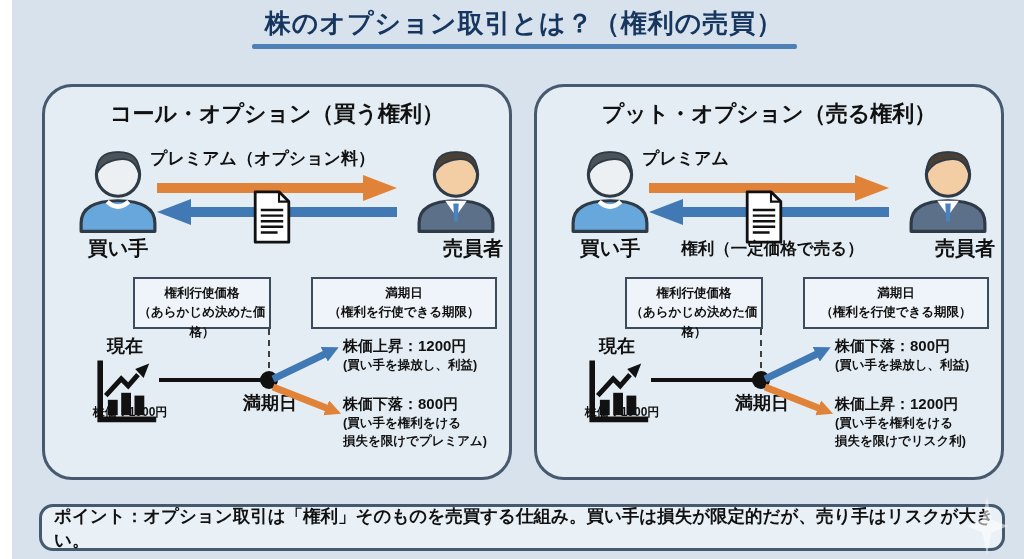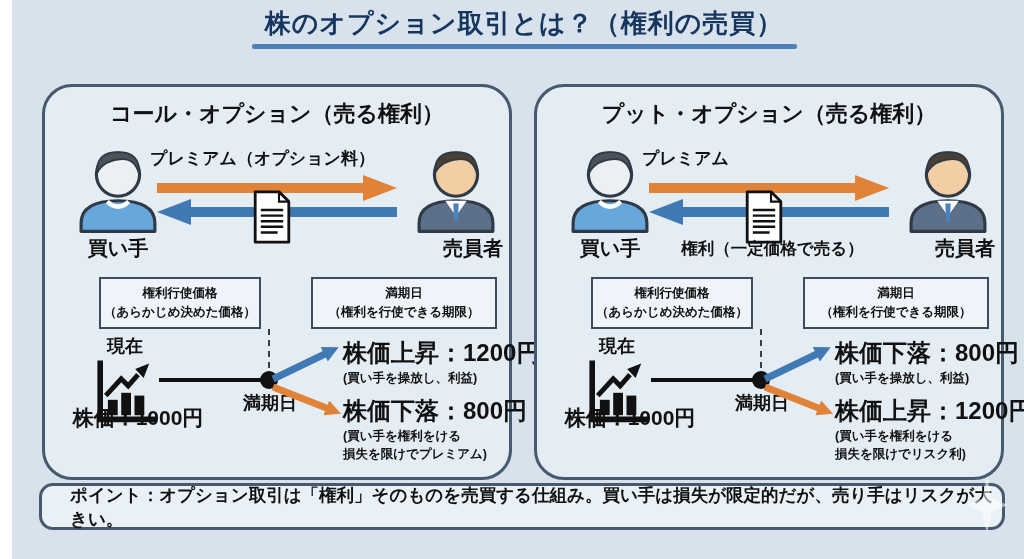--- a/index.html
+++ b/index.html
@@ -25,44 +25,44 @@
   .doc-icon{position:absolute;left:206px;top:100px;}
   .buyer-label{position:absolute;top:148px;left:28px;width:90px;text-align:center;
                font-size:20px;font-weight:bold;}
   .right-label{position:absolute;top:151px;left:118px;width:235px;text-align:center;
                font-size:16.5px;font-weight:bold;}
   .seller-label{position:absolute;top:148px;left:366px;width:92px;text-align:right;
                 font-size:20px;font-weight:bold;}
   .info-box{position:absolute;top:190px;height:52px;background:#eef4f9;border:2px solid #3d4c5c;
             box-sizing:border-box;text-align:center;font-weight:bold;font-size:12.5px;
             line-height:1.55;padding-top:5px;}
-  .strike-box{left:54px;width:162px;}
+  .strike-box{left:88px;width:138px;}
   .expiry-box{left:266px;width:186px;}
   .dashed-connector{position:absolute;left:223px;top:242px;height:50px;width:0;
                     border-left:2px dashed #3e3e3e;}
   .now-label{position:absolute;top:247px;left:40px;width:80px;text-align:center;
              font-size:18px;font-weight:bold;}
   .chart-icon{position:absolute;left:44px;top:268px;}
-  .price-label{position:absolute;top:317px;left:8px;width:170px;text-align:center;
-               font-size:21px;font-weight:bold;}
+  .price-label{position:absolute;top:317px;left:0;width:170px;text-align:center;
+               font-size:12px;font-weight:bold;}
   .timeline-line{position:absolute;left:114px;top:291px;width:104px;height:4px;background:#111;}
   .timeline-dot{position:absolute;left:215px;top:284px;width:18px;height:18px;
                 border-radius:50%;background:#111;}
   .expiry-label{position:absolute;top:304px;left:179px;width:92px;text-align:center;
                 font-size:18px;font-weight:bold;}
   .arrow-diag-blue{position:absolute;left:226px;top:254px;overflow:visible;}
   .arrow-diag-orange{position:absolute;left:226px;top:296px;overflow:visible;}
   .outcome{position:absolute;left:298px;width:172px;}
   .outcome-blue-box{top:250px;}
   .outcome-orange-box{top:308px;}
-  .outcome-title{font-size:24px;font-weight:bold;white-space:nowrap;}
+  .outcome-title{font-size:15px;font-weight:bold;white-space:nowrap;}
   .outcome-sub{font-size:12.5px;font-weight:bold;line-height:1.45;white-space:nowrap;}
-  .point-bar{position:absolute;left:27px;top:483px;width:966px;height:47px;background:#e9f1f7;
+  .point-bar{position:absolute;left:27px;top:504px;width:966px;height:47px;background:#e9f1f7;
              border:3px solid #47596e;border-radius:14px;box-sizing:border-box;display:flex;
-             align-items:center;padding-left:28px;font-size:17.5px;font-weight:bold;}
+             align-items:center;padding-left:12px;font-size:17.5px;font-weight:bold;}
   .sparkle{position:absolute;right:-6px;top:-10px;width:42px;height:58px;
            background:rgba(255,255,255,0.55);
            clip-path:polygon(50% 0,61% 39%,100% 50%,61% 61%,50% 100%,39% 61%,0 50%,39% 39%);}
   .defs-svg{position:absolute;width:0;height:0;}
 </style>
 </head>
 <body>
 
 <svg class="defs-svg" aria-hidden="true">
   <defs>
@@ -74,21 +74,21 @@
     </marker>
   </defs>
 </svg>
 
 <div class="canvas">
 
   <h1 class="page-title">株のオプション取引とは？（権利の売買）</h1>
   <div class="title-underline"></div>
 
   <section class="panel panel-left">
-    <h2 class="panel-title">コール・オプション（売る権利）</h2>
+    <h2 class="panel-title">コール・オプション（買う権利）</h2>
 
     <div class="person person-buyer">
       <svg width="90" height="92" viewBox="0 0 100 100">
         <path d="M9,97 L9,88 Q9,63 50,63 Q91,63 91,88 L91,97 Z" fill="#68a7dc" stroke="#2e3a46" stroke-width="3.5" stroke-linejoin="round"></path>
         <path d="M38,64 Q50,75 62,64" fill="none" stroke="#ffffff" stroke-width="5"></path>
         <circle cx="50" cy="34" r="24" fill="#edf0f2" stroke="#2e3a46" stroke-width="3.5"></circle>
         <path d="M27,32 Q25,9 50,9 Q75,9 73,32 Q68,15 52,17 Q33,19 27,32 Z" fill="#4b5258" stroke="#2e3a46" stroke-width="2"></path>
       </svg>
     </div>
 

